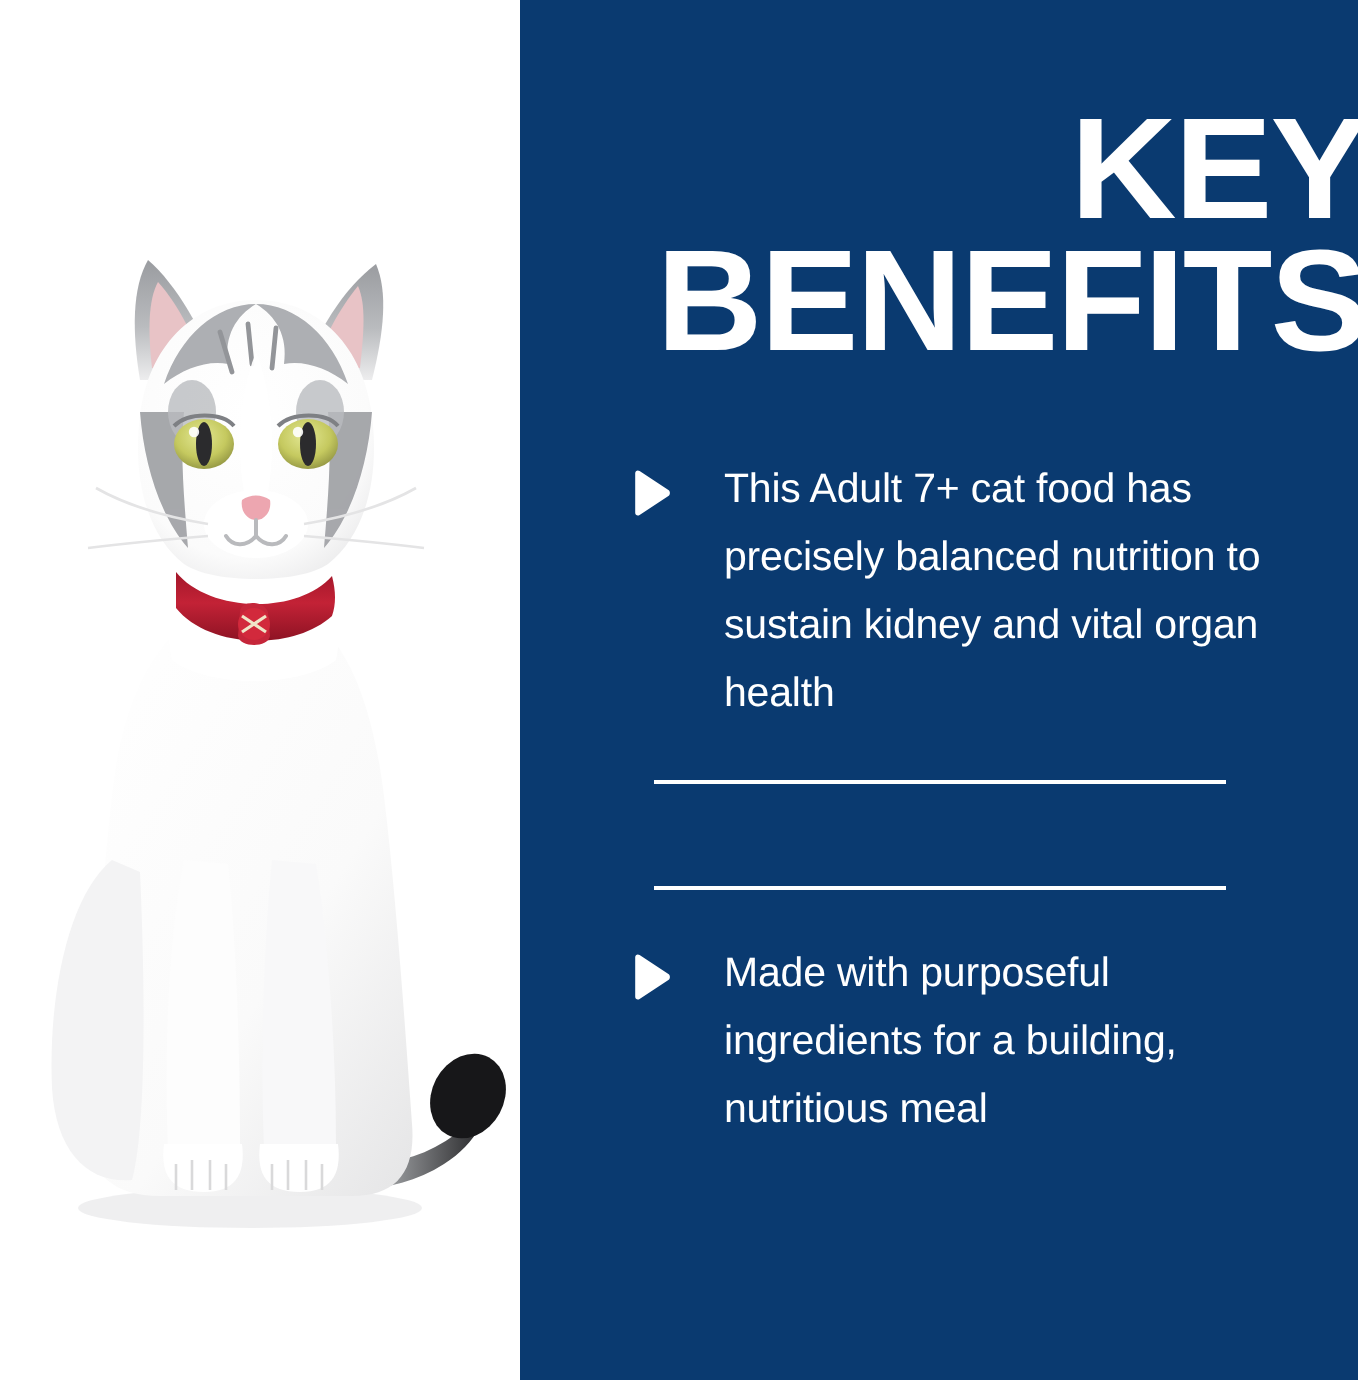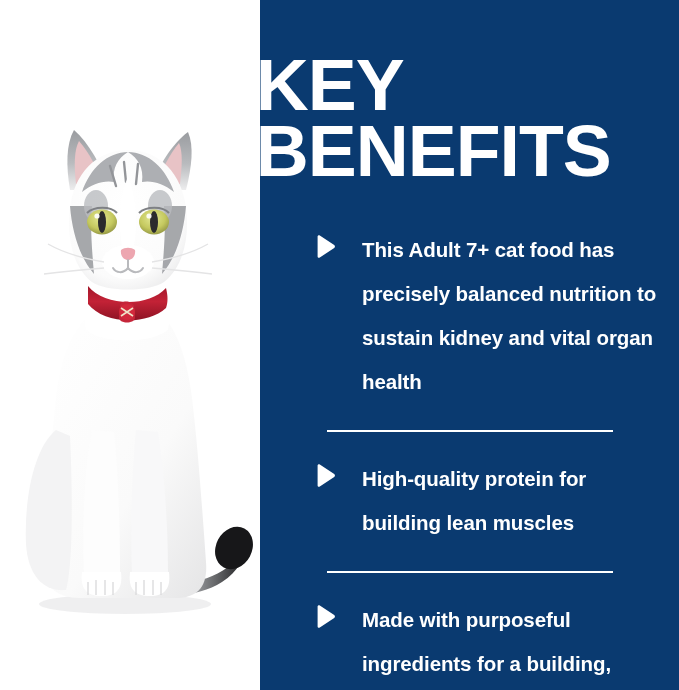--- a/index.html
+++ b/index.html
@@ -41,21 +41,21 @@
     left: 260px; top: 0;
     width: 419px;
     height: 690px;
     background: #0a3a70;
   }
 
   .title-block {
     position: absolute;
     left: 0; top: 52px;
     width: 419px;
-    text-align: left;
+    text-align: right;
     color: #ffffff;
   }
   .title-line {
     display: block;
     font-family: "Liberation Sans", sans-serif;
     font-weight: 700;
     color: #ffffff;
     letter-spacing: -1px;
     line-height: 0.92;
     transform: scaleX(1.02);
@@ -80,23 +80,23 @@
     left: 55px;
     top: 7px;
     width: 21px;
     height: 23px;
   }
   .benefit-item .benefit-text {
     display: block;
     margin-left: 47px;
     color: #ffffff;
     font-family: "Liberation Sans", sans-serif;
-    font-weight: 700;
+    font-weight: 400;
     font-size: 20.5px;
-    line-height: 44px;
+    line-height: 34px;
     letter-spacing: -0.1px;
   }
 
   .divider {
     height: 2px;
     background: #ffffff;
     margin: 0 auto;
     width: 286px;
   }
   .divider-spacer-top { height: 26px; }
@@ -256,27 +256,20 @@
           <path d="M2.6 1.6 C2.6 0.4 3.8 -0.2 4.8 0.5 L19.2 10 C20.2 10.7 20.2 12.3 19.2 13
                    L4.8 22.5 C3.8 23.2 2.6 22.6 2.6 21.4 Z" fill="#ffffff"></path>
         </svg>
         <span class="benefit-text">This Adult 7+ cat food has precisely balanced nutrition to sustain kidney and vital organ health</span>
       </div>
 
       <div class="divider-spacer-top"></div>
       <div class="divider"></div>
       <div class="divider-spacer-bottom"></div>
 
-      <div class="benefit-item">
-        <svg class="bullet-icon" viewBox="0 0 21 23" xmlns="http://www.w3.org/2000/svg">
-          <path d="M2.6 1.6 C2.6 0.4 3.8 -0.2 4.8 0.5 L19.2 10 C20.2 10.7 20.2 12.3 19.2 13
-                   L4.8 22.5 C3.8 23.2 2.6 22.6 2.6 21.4 Z" fill="#ffffff"></path>
-        </svg>
-        <span class="benefit-text">High-quality protein for building lean muscles</span>
-      </div>
 
       <div class="divider-spacer-top"></div>
       <div class="divider"></div>
       <div class="divider-spacer-bottom"></div>
 
       <div class="benefit-item">
         <svg class="bullet-icon" viewBox="0 0 21 23" xmlns="http://www.w3.org/2000/svg">
           <path d="M2.6 1.6 C2.6 0.4 3.8 -0.2 4.8 0.5 L19.2 10 C20.2 10.7 20.2 12.3 19.2 13
                    L4.8 22.5 C3.8 23.2 2.6 22.6 2.6 21.4 Z" fill="#ffffff"></path>
         </svg>

